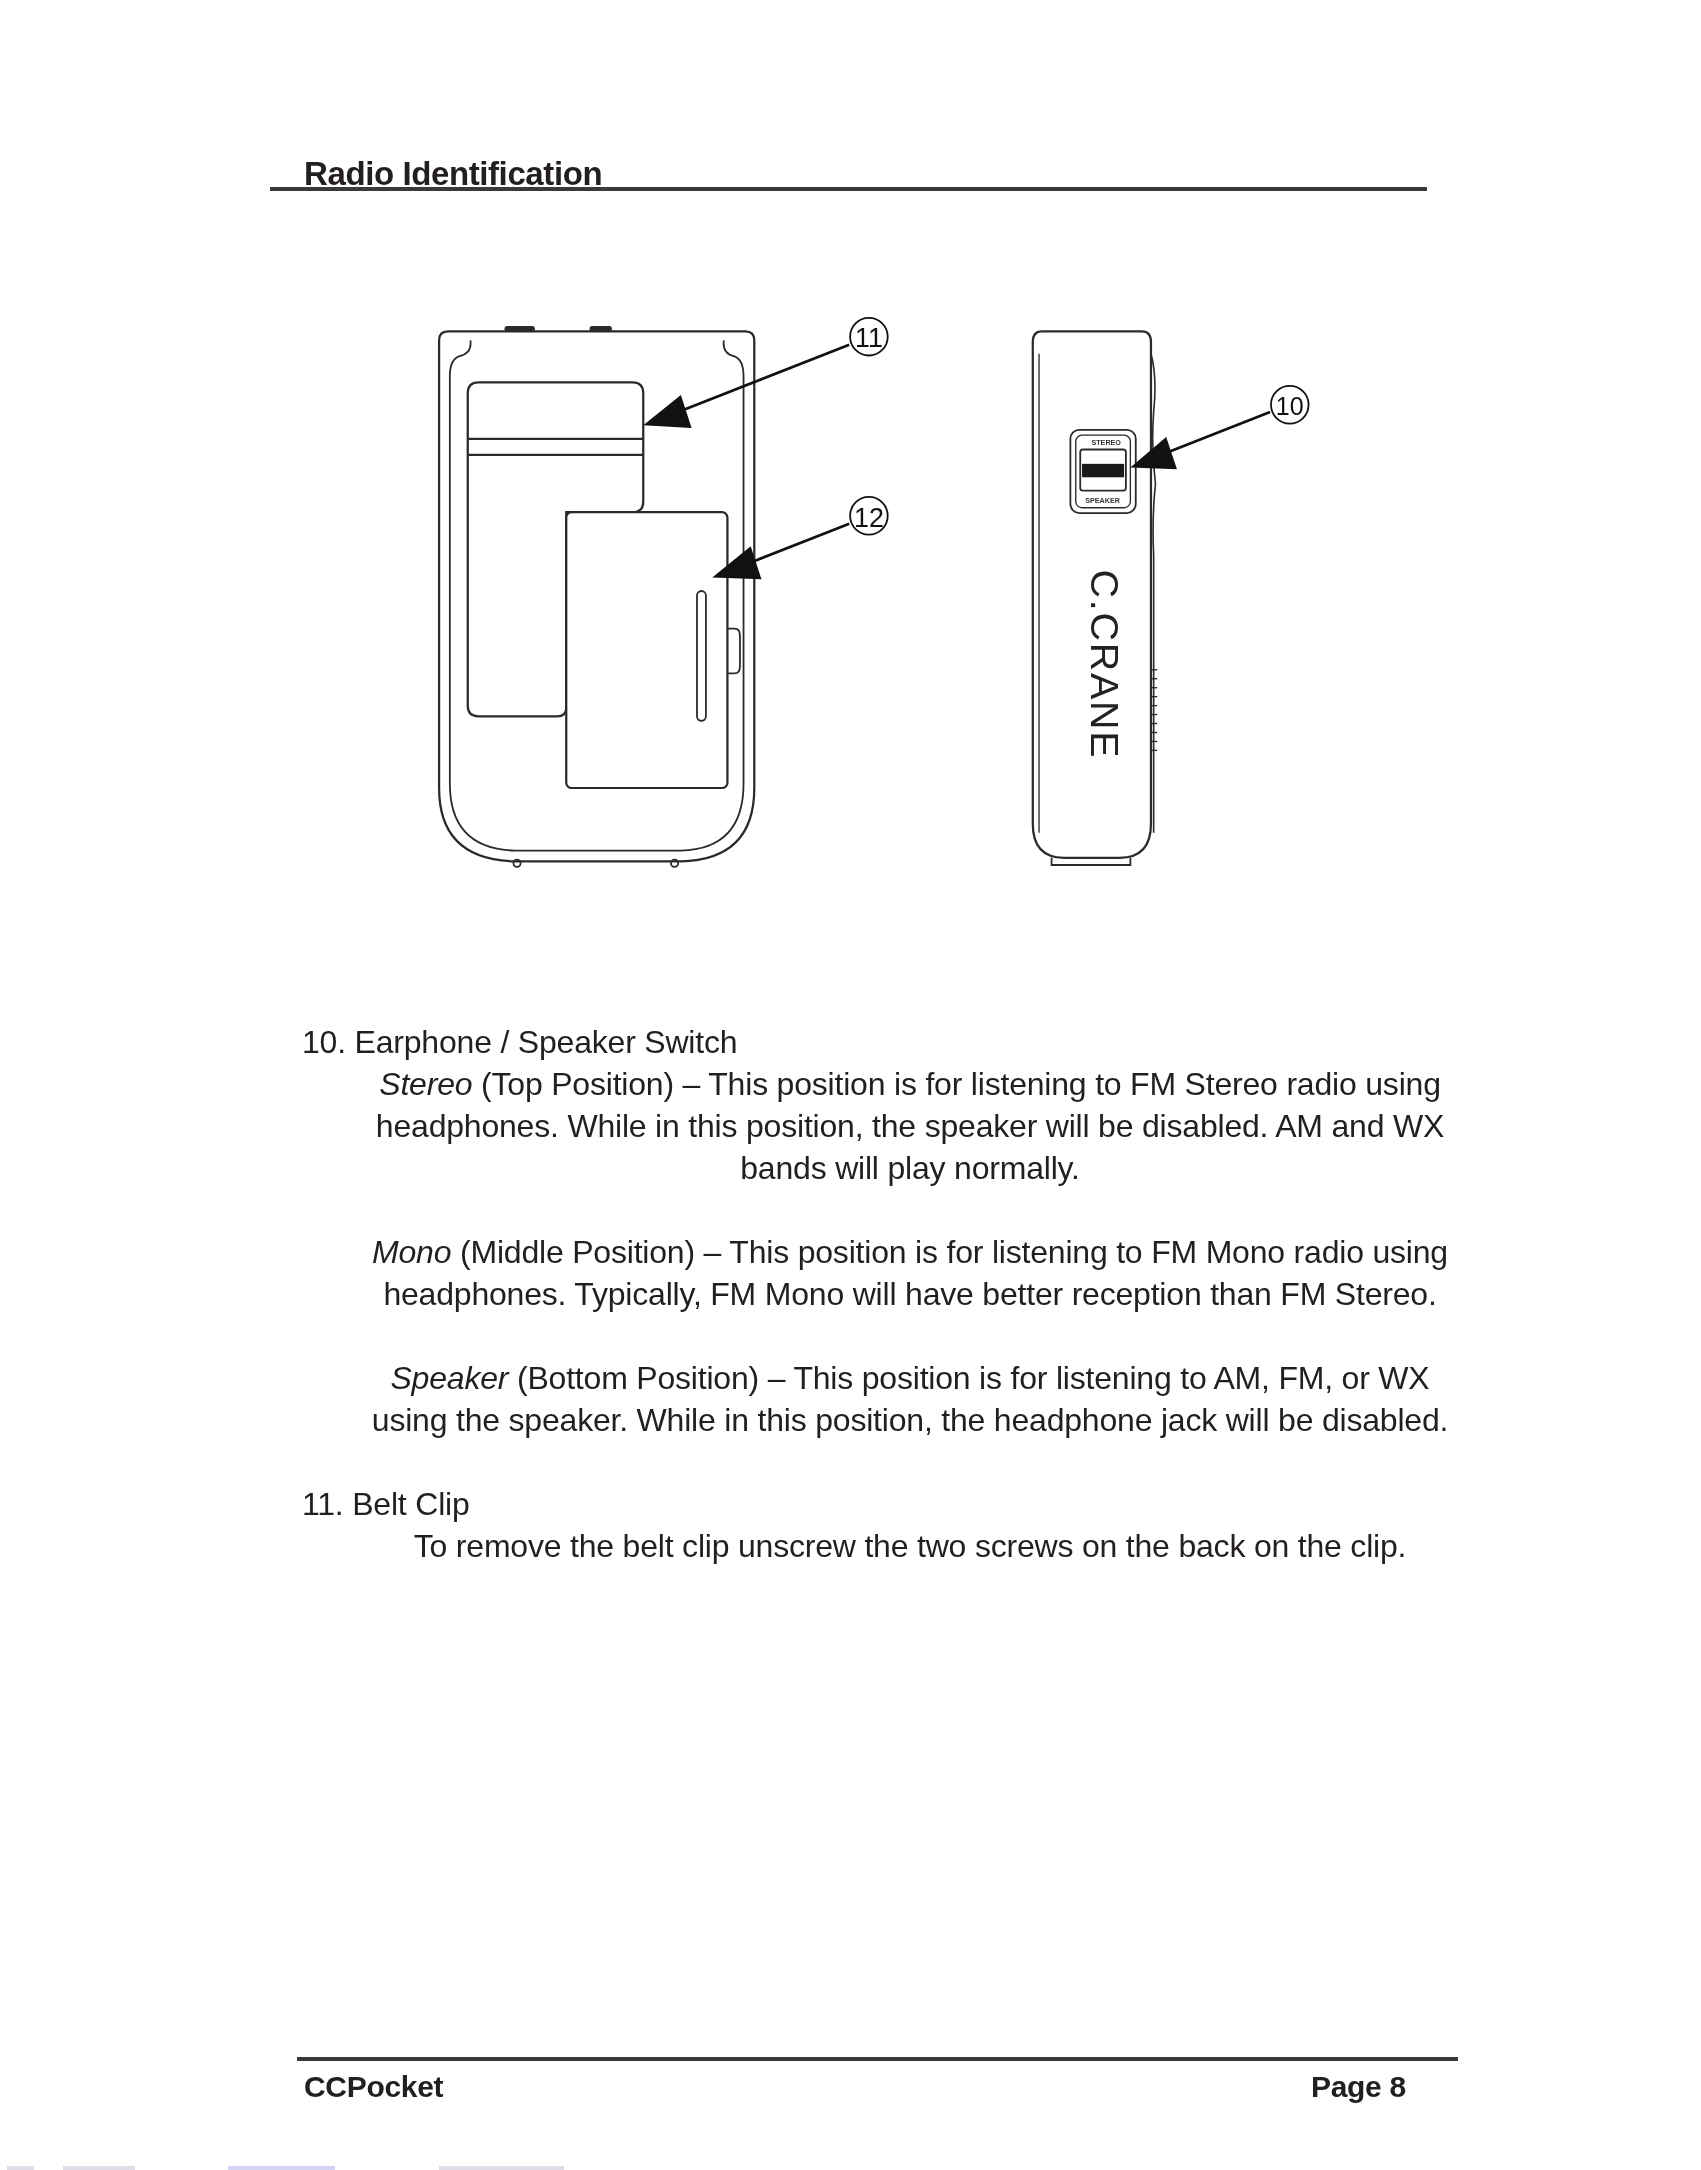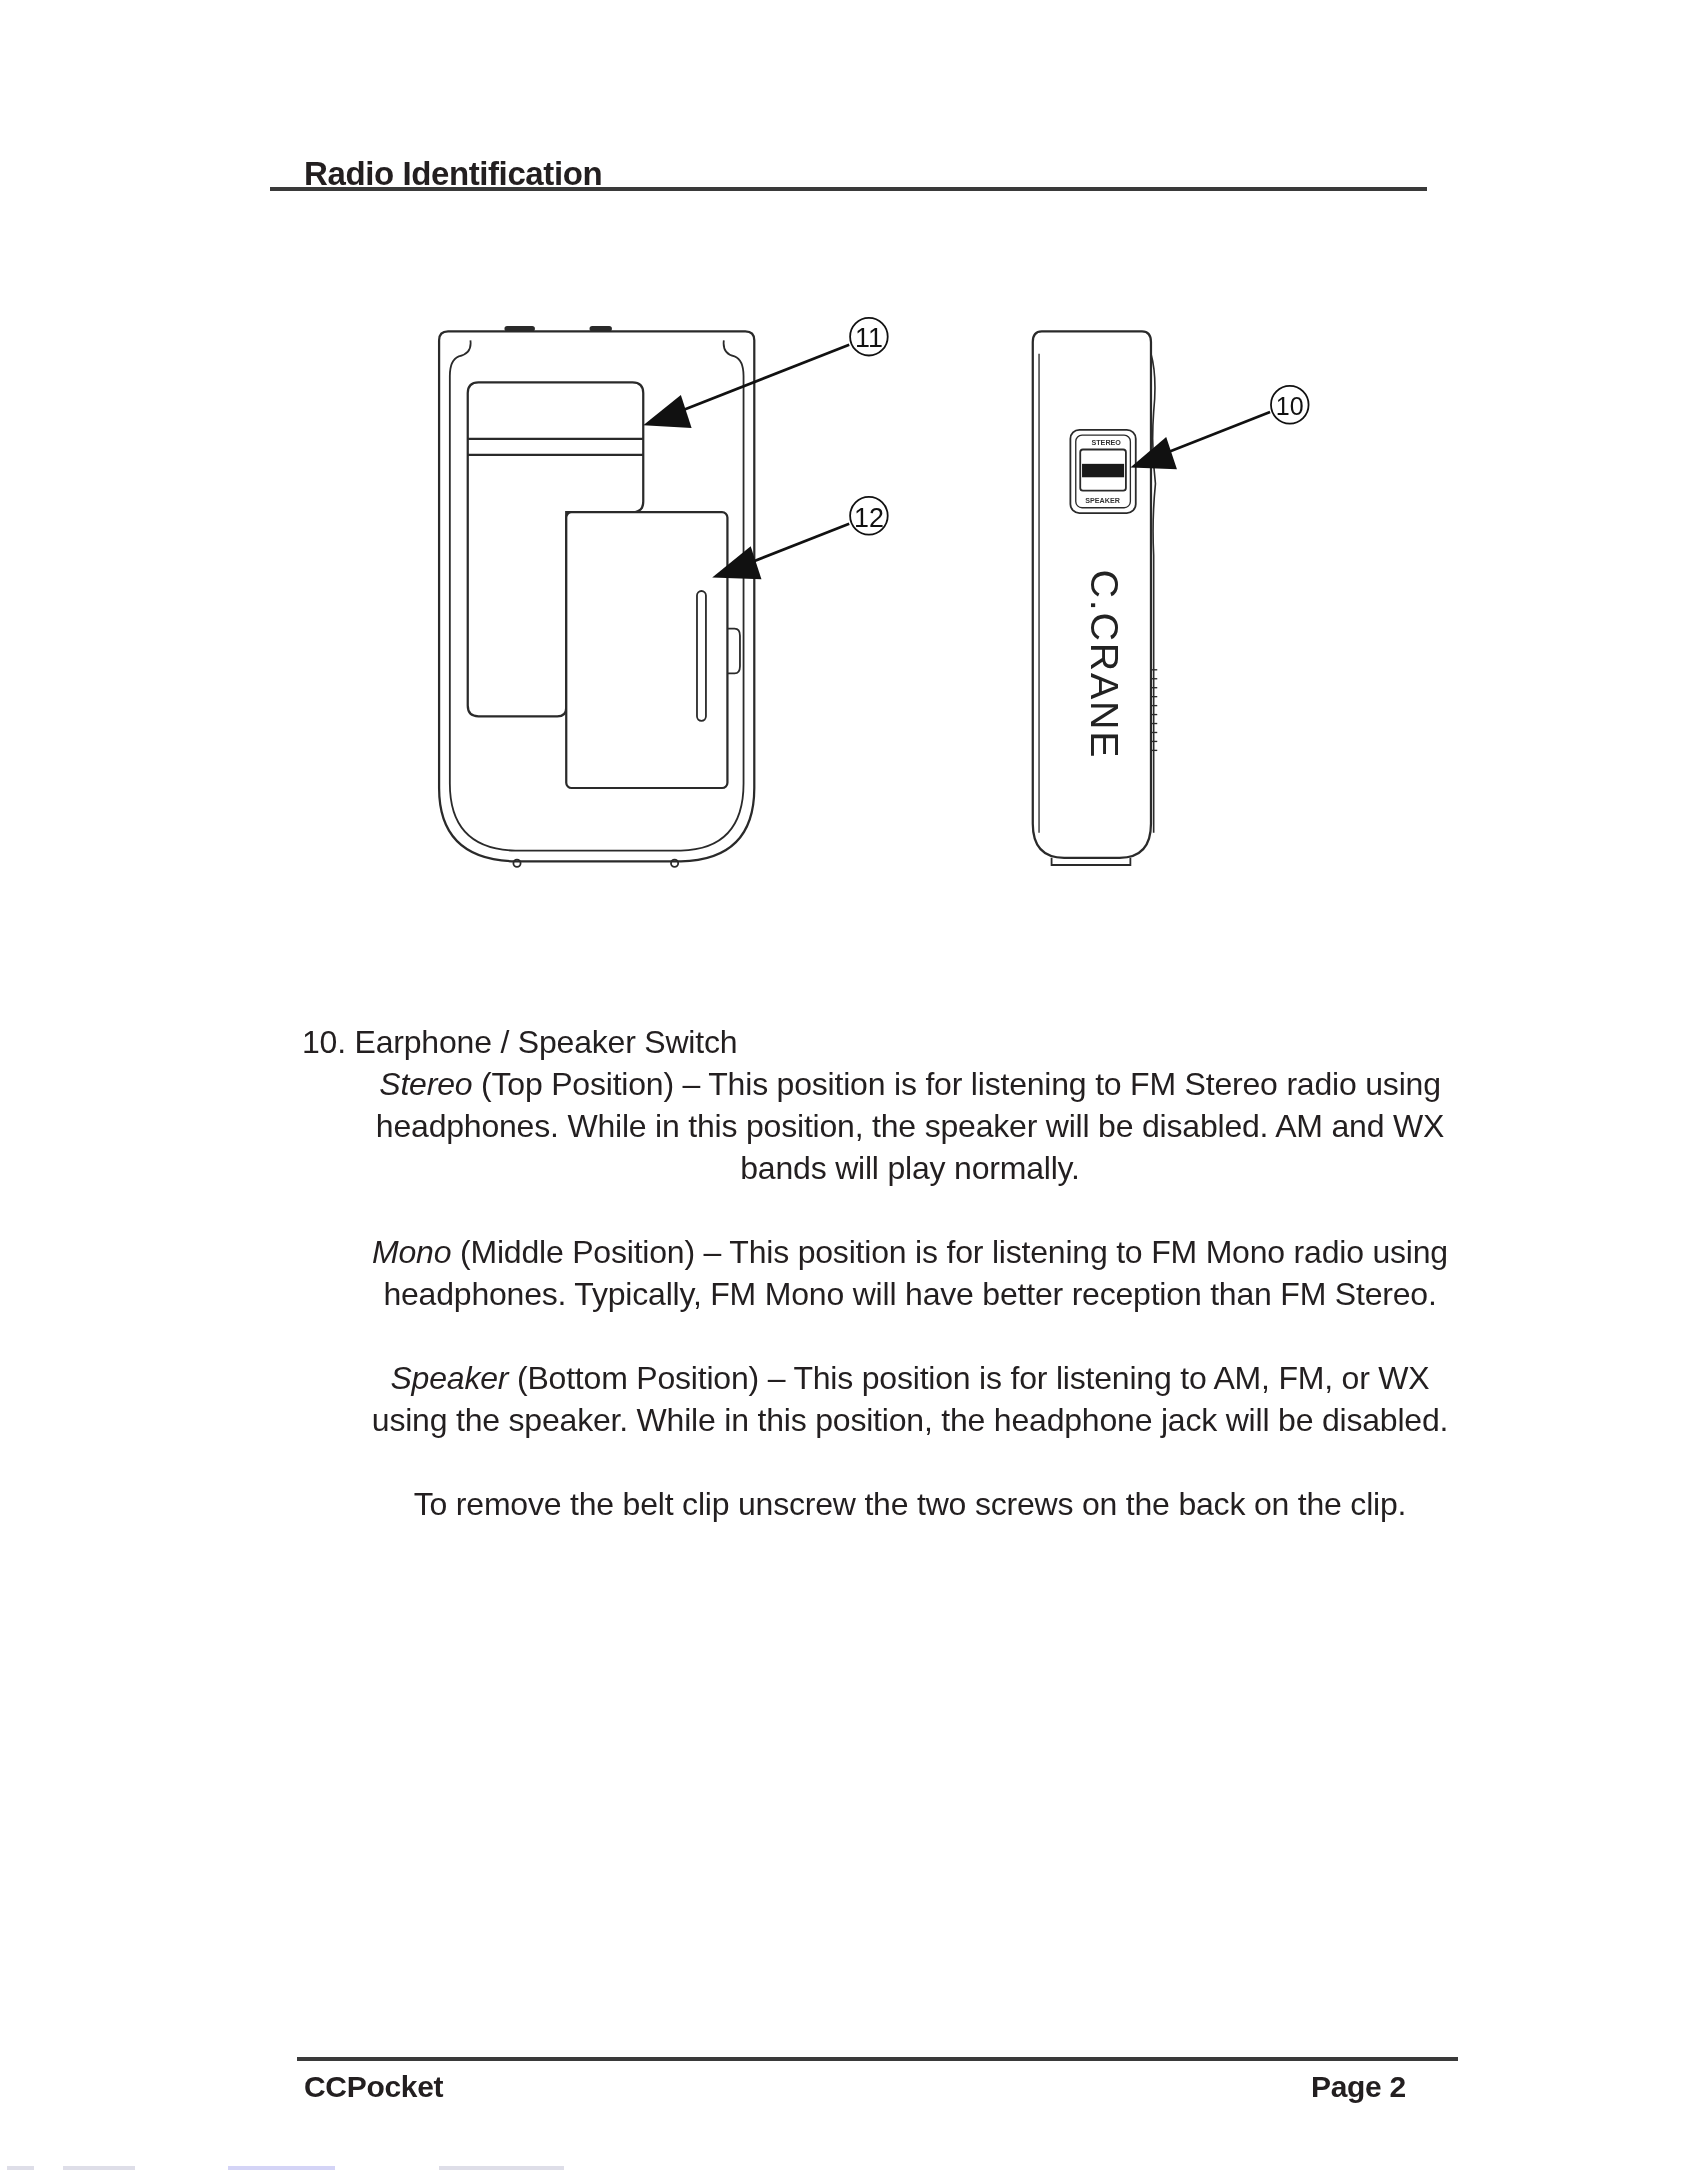--- a/index.html
+++ b/index.html
@@ -107,27 +107,28 @@
 </svg>
 
 <div class="abs body-text">
   <div class="section">
     <div class="section-heading">10. Earphone / Speaker Switch</div>
     <div class="para"><span class="term">Stereo</span><span> (Top Position) – This position is for listening to FM Stereo radio using headphones. While in this position, the speaker will be disabled. AM and WX bands will play normally.</span></div>
     <div class="para"><span class="term">Mono</span><span> (Middle Position) – This position is for listening to FM Mono radio using headphones. Typically, FM Mono will have better reception than FM Stereo.</span></div>
     <div class="para"><span class="term">Speaker</span><span> (Bottom Position)  – This position is for listening to AM, FM, or WX using the speaker. While in this position, the headphone jack will be disabled.</span></div>
   </div>
   <div class="section">
+    <div class="section-heading">11. Belt Clip</div>
     <div class="para">To remove the belt clip unscrew the two screws on the back on the clip.</div>
   </div>
 </div>
 
 <div class="abs rule rule-bottom"></div>
 <div class="abs footer-left">CCPocket</div>
-<div class="abs footer-right">Page 2</div>
+<div class="abs footer-right">Page 8</div>
 
 <div class="abs artifact">
   <span style="left:7.2px;width:27px"></span>
   <span style="left:63px;width:72px"></span>
   <span style="left:228px;width:107px;background:#b8b8f0"></span>
   <span style="left:439px;width:125px"></span>
 </div>
 
 
 </body></html>

